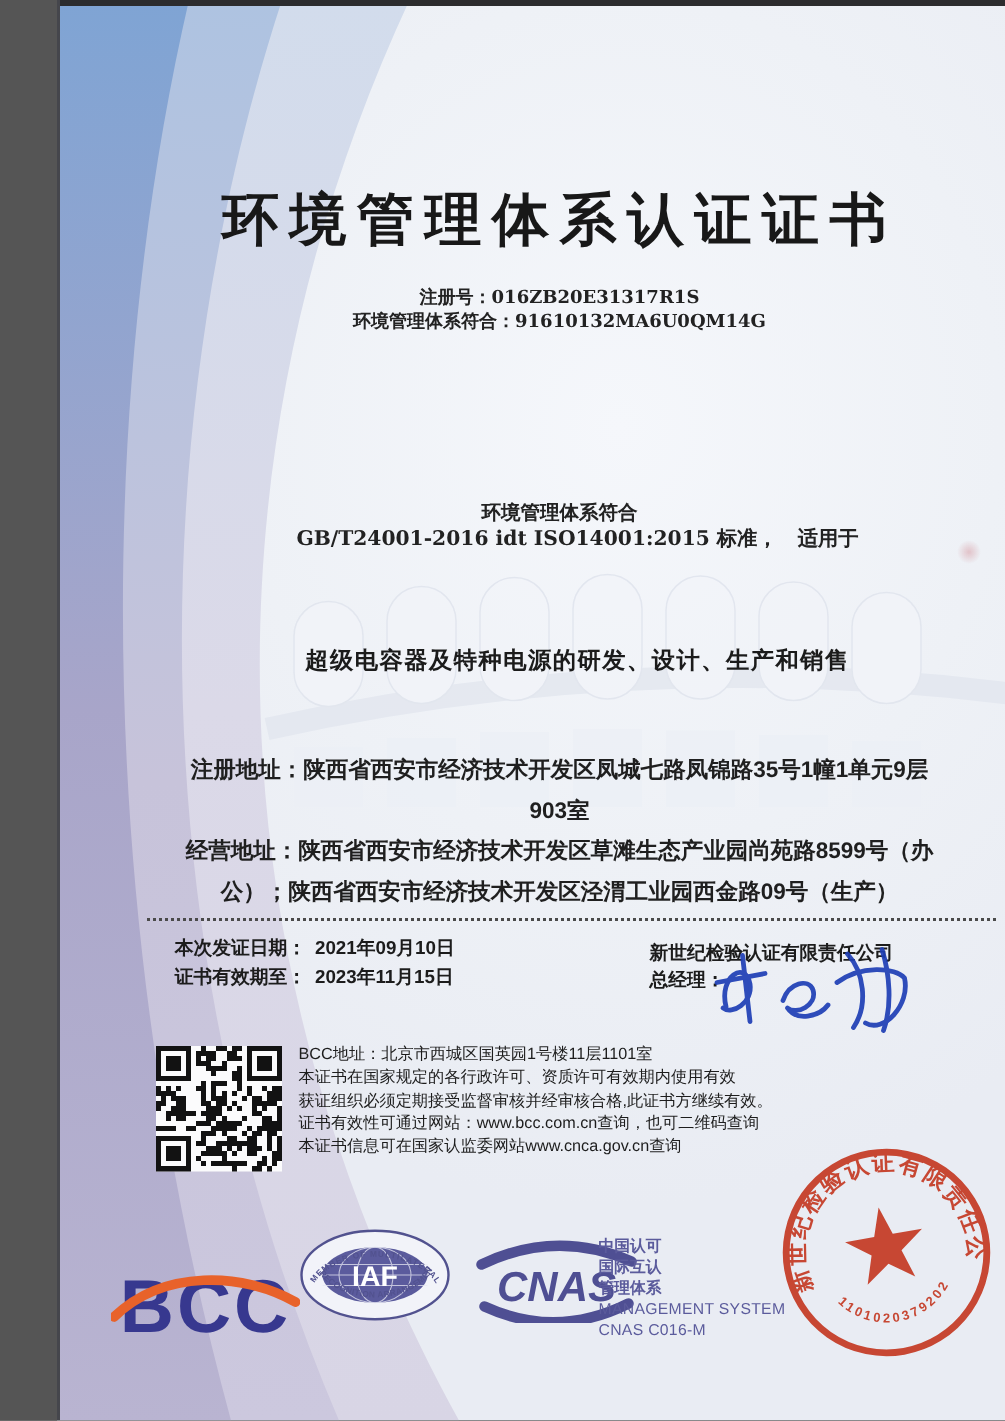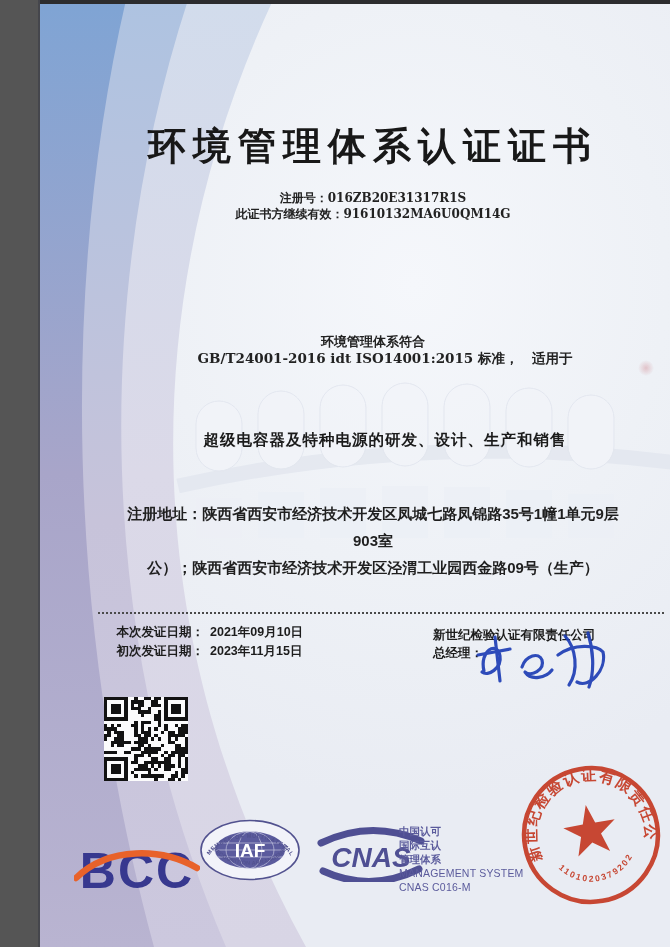--- a/index.html
+++ b/index.html
@@ -101,42 +101,43 @@
   <div class="edge-top"></div>
   <div class="edge-left"></div>
   <div class="edge-right"></div>
   <div class="bleed"></div>
 
   <div class="content title">环境管理体系认证证书</div>
   <div class="content reg-line" style="top:190px">
     <span>注册号：</span><span>016ZB20E31317R1S</span>
   </div>
   <div class="content reg-line" style="top:206px">
-    <span>此证书方继续有效：</span><span>91610132MA6U0QM14G</span>
+    <span>环境管理体系符合：</span><span>91610132MA6U0QM14G</span>
   </div>
 
   <div class="content std1">环境管理体系符合</div>
   <div class="content std2">GB/T24001-2016 idt ISO14001:2015 标准，　适用于</div>
   <div class="content scope">超级电容器及特种电源的研发、设计、生产和销售</div>
 
   <div class="content addr">
     <div>注册地址：陕西省西安市经济技术开发区凤城七路凤锦路35号1幢1单元9层</div>
     <div>903室</div>
+    <div>经营地址：陕西省西安市经济技术开发区草滩生态产业园尚苑路8599号（办</div>
     <div>公）；陕西省西安市经济技术开发区泾渭工业园西金路09号（生产）</div>
   </div>
 
   <div class="dotline"></div>
 
   <div class="content dates">
     <div class="row">
       <span class="lbl">本次发证日期：</span>
       <span class="val">2021年09月10日</span>
     </div>
     <div class="row">
-      <span class="lbl">初次发证日期：</span>
+      <span class="lbl">证书有效期至：</span>
       <span class="val">2023年11月15日</span>
     </div>
   </div>
 
   <div class="content issuer">
     <div>新世纪检验认证有限责任公司</div>
     <div>总经理：</div>
   </div>
   <svg class="signature" width="145" height="72" viewBox="0 0 145 72">
     <g stroke="#1e3eb5" stroke-width="3.2" fill="none" stroke-linecap="round" stroke-linejoin="round" opacity=".92">
@@ -161,20 +162,27 @@
           <rect x="19" y="1" width="5" height="5" fill="#fbfbfc"></rect>
           <rect x="20" y="2" width="3" height="3"></rect>
         <rect x="0" y="18" width="7" height="7"></rect>
           <rect x="1" y="19" width="5" height="5" fill="#fbfbfc"></rect>
           <rect x="2" y="20" width="3" height="3"></rect>
       </g>
       <path id="qr-cells" fill="#121212" d="M9 0h1v1h-1zM12 0h1v1h-1zM13 0h1v1h-1zM15 0h1v1h-1zM16 0h1v1h-1zM8 1h1v1h-1zM9 1h1v1h-1zM10 1h1v1h-1zM11 1h1v1h-1zM14 1h1v1h-1zM15 1h1v1h-1zM8 2h1v1h-1zM10 2h1v1h-1zM11 2h1v1h-1zM14 2h1v1h-1zM15 2h1v1h-1zM16 2h1v1h-1zM8 3h1v1h-1zM9 3h1v1h-1zM10 3h1v1h-1zM13 3h1v1h-1zM10 4h1v1h-1zM11 4h1v1h-1zM12 4h1v1h-1zM13 4h1v1h-1zM16 4h1v1h-1zM11 5h1v1h-1zM15 5h1v1h-1zM16 5h1v1h-1zM15 6h1v1h-1zM16 6h1v1h-1zM9 7h1v1h-1zM11 7h1v1h-1zM12 7h1v1h-1zM13 7h1v1h-1zM16 7h1v1h-1zM0 8h1v1h-1zM2 8h1v1h-1zM4 8h1v1h-1zM8 8h1v1h-1zM9 8h1v1h-1zM11 8h1v1h-1zM16 8h1v1h-1zM18 8h1v1h-1zM21 8h1v1h-1zM23 8h1v1h-1zM24 8h1v1h-1zM0 9h1v1h-1zM1 9h1v1h-1zM2 9h1v1h-1zM3 9h1v1h-1zM9 9h1v1h-1zM11 9h1v1h-1zM13 9h1v1h-1zM15 9h1v1h-1zM18 9h1v1h-1zM22 9h1v1h-1zM23 9h1v1h-1zM24 9h1v1h-1zM1 10h1v1h-1zM3 10h1v1h-1zM4 10h1v1h-1zM5 10h1v1h-1zM9 10h1v1h-1zM11 10h1v1h-1zM12 10h1v1h-1zM13 10h1v1h-1zM17 10h1v1h-1zM19 10h1v1h-1zM20 10h1v1h-1zM22 10h1v1h-1zM23 10h1v1h-1zM24 10h1v1h-1zM0 11h1v1h-1zM1 11h1v1h-1zM4 11h1v1h-1zM5 11h1v1h-1zM9 11h1v1h-1zM10 11h1v1h-1zM12 11h1v1h-1zM13 11h1v1h-1zM15 11h1v1h-1zM19 11h1v1h-1zM20 11h1v1h-1zM21 11h1v1h-1zM22 11h1v1h-1zM23 11h1v1h-1zM0 12h1v1h-1zM3 12h1v1h-1zM4 12h1v1h-1zM5 12h1v1h-1zM10 12h1v1h-1zM11 12h1v1h-1zM12 12h1v1h-1zM14 12h1v1h-1zM16 12h1v1h-1zM19 12h1v1h-1zM21 12h1v1h-1zM24 12h1v1h-1zM2 13h1v1h-1zM3 13h1v1h-1zM4 13h1v1h-1zM5 13h1v1h-1zM6 13h1v1h-1zM7 13h1v1h-1zM9 13h1v1h-1zM10 13h1v1h-1zM11 13h1v1h-1zM12 13h1v1h-1zM19 13h1v1h-1zM20 13h1v1h-1zM24 13h1v1h-1zM2 14h1v1h-1zM4 14h1v1h-1zM5 14h1v1h-1zM10 14h1v1h-1zM11 14h1v1h-1zM13 14h1v1h-1zM17 14h1v1h-1zM21 14h1v1h-1zM22 14h1v1h-1zM24 14h1v1h-1zM8 15h1v1h-1zM9 15h1v1h-1zM10 15h1v1h-1zM12 15h1v1h-1zM13 15h1v1h-1zM14 15h1v1h-1zM15 15h1v1h-1zM16 15h1v1h-1zM21 15h1v1h-1zM22 15h1v1h-1zM23 15h1v1h-1zM24 15h1v1h-1zM0 16h1v1h-1zM1 16h1v1h-1zM2 16h1v1h-1zM3 16h1v1h-1zM6 16h1v1h-1zM7 16h1v1h-1zM11 16h1v1h-1zM12 16h1v1h-1zM13 16h1v1h-1zM14 16h1v1h-1zM15 16h1v1h-1zM18 16h1v1h-1zM20 16h1v1h-1zM21 16h1v1h-1zM22 16h1v1h-1zM23 16h1v1h-1zM24 16h1v1h-1zM9 17h1v1h-1zM10 17h1v1h-1zM11 17h1v1h-1zM13 17h1v1h-1zM17 17h1v1h-1zM19 17h1v1h-1zM20 17h1v1h-1zM22 17h1v1h-1zM23 17h1v1h-1zM9 18h1v1h-1zM14 18h1v1h-1zM15 18h1v1h-1zM18 18h1v1h-1zM19 18h1v1h-1zM22 18h1v1h-1zM24 18h1v1h-1zM8 19h1v1h-1zM9 19h1v1h-1zM12 19h1v1h-1zM13 19h1v1h-1zM14 19h1v1h-1zM15 19h1v1h-1zM16 19h1v1h-1zM17 19h1v1h-1zM18 19h1v1h-1zM19 19h1v1h-1zM22 19h1v1h-1zM24 19h1v1h-1zM10 20h1v1h-1zM11 20h1v1h-1zM12 20h1v1h-1zM14 20h1v1h-1zM16 20h1v1h-1zM18 20h1v1h-1zM19 20h1v1h-1zM20 20h1v1h-1zM22 20h1v1h-1zM24 20h1v1h-1zM9 21h1v1h-1zM10 21h1v1h-1zM11 21h1v1h-1zM12 21h1v1h-1zM13 21h1v1h-1zM15 21h1v1h-1zM18 21h1v1h-1zM19 21h1v1h-1zM23 21h1v1h-1zM24 21h1v1h-1zM8 22h1v1h-1zM13 22h1v1h-1zM21 22h1v1h-1zM23 22h1v1h-1zM24 22h1v1h-1zM9 23h1v1h-1zM11 23h1v1h-1zM12 23h1v1h-1zM13 23h1v1h-1zM14 23h1v1h-1zM15 23h1v1h-1zM16 23h1v1h-1zM17 23h1v1h-1zM20 23h1v1h-1zM21 23h1v1h-1zM23 23h1v1h-1zM15 24h1v1h-1zM19 24h1v1h-1zM20 24h1v1h-1zM22 24h1v1h-1z"></path>
     </svg>
   </div>
 
+  <div class="content fineprint">
+    <div>BCC地址：北京市西城区国英园1号楼11层1101室</div>
+    <div>本证书在国家规定的各行政许可、资质许可有效期内使用有效</div>
+    <div>获证组织必须定期接受监督审核并经审核合格,此证书方继续有效。</div>
+    <div>证书有效性可通过网站：www.bcc.com.cn查询，也可二维码查询</div>
+    <div>本证书信息可在国家认监委网站www.cnca.gov.cn查询</div>
+  </div>
 
   <svg class="stamp" viewBox="0 0 150 150">
     <defs>
       <path id="stampArc" d="M 24.3 93.5 A 54 54 0 1 1 125.7 93.5" fill="none"></path>
       <path id="stampNum" d="M 36 99.4 A 46 46 0 0 0 114 99.4" fill="none"></path>
     </defs>
     <circle cx="75" cy="75" r="66" fill="none" stroke="#d8432a" stroke-width="4.5"></circle>
     <polygon points="75,45 68.8,63.5 49.3,63.7 65,75.2 59.1,93.8 75,82.5 90.9,93.8 85,75.2 100.7,63.7 81.2,63.5" fill="#d8432a"></polygon>
     <text font-size="15" font-weight="700" fill="#d8432a" font-family="Liberation Sans,sans-serif">
       <textPath href="#stampArc" startOffset="3" textLength="216" lengthAdjust="spacing">新世纪检验认证有限责任公司</textPath>

